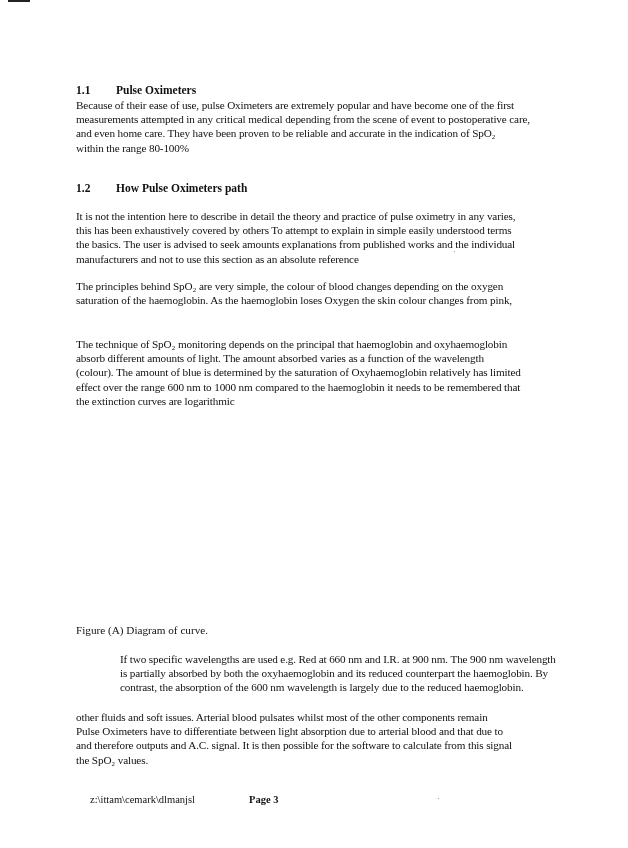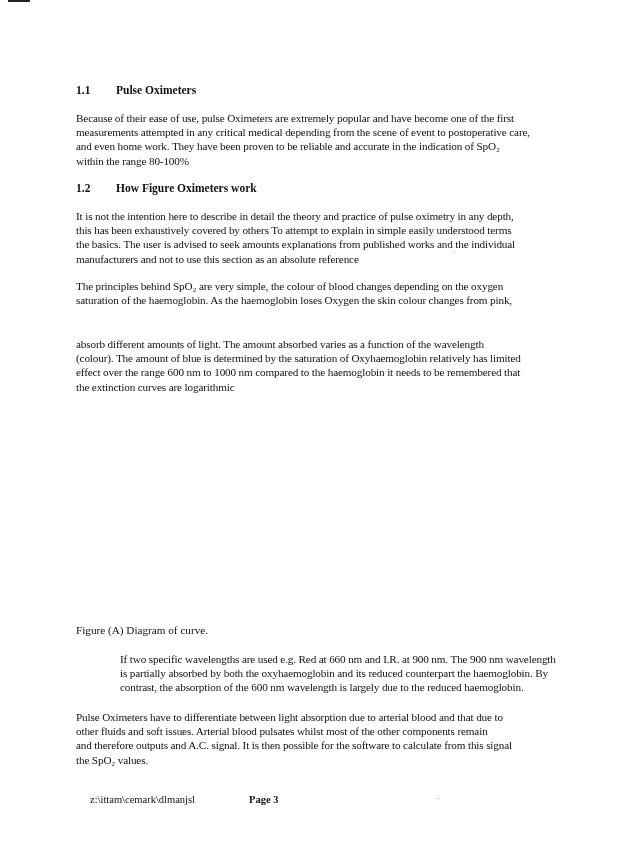--- a/index.html
+++ b/index.html
@@ -29,63 +29,64 @@
   </style>
 </head>
 <body>
 
 <div class="page">
   <div class="top-mark-left"></div>
 
   <div class="heading" style="top:84px;">
     <span class="num">1.1</span><span>Pulse Oximeters</span>
   </div>
-  <div class="para" style="top:111px;">
+  <div class="para" style="top:98px;">
     <span class="line">Because of their ease of use, pulse Oximeters are extremely popular and have become one of the first</span>
     <span class="line">measurements attempted in any critical medical depending from the scene of event to postoperative care,</span>
-    <span class="line">and even home work.  They have been proven to be reliable and accurate in the indication of SpO₂</span>
+    <span class="line">and even home care.  They have been proven to be reliable and accurate in the indication of SpO₂</span>
     <span class="line">within the range 80-100%</span>
   </div>
 
   <div class="heading" style="top:182px;">
-    <span class="num">1.2</span><span>How Figure Oximeters work</span>
+    <span class="num">1.2</span><span>How Pulse Oximeters path</span>
   </div>
   <div class="para" style="top:209px;">
-    <span class="line">It is not the intention here to describe in detail the theory and practice of pulse oximetry in any depth,</span>
+    <span class="line">It is not the intention here to describe in detail the theory and practice of pulse oximetry in any varies,</span>
     <span class="line">this has been exhaustively covered by others   To attempt to explain in simple easily understood terms</span>
     <span class="line">the basics.  The user is advised to seek amounts explanations from published works and the individual</span>
     <span class="line">manufacturers and not to use this section as an absolute reference</span>
   </div>
   <span class="stray-dot">·</span>
 
   <div class="para" style="top:279px;">
     <span class="line">The principles behind SpO₂ are very simple, the colour of blood changes depending on the oxygen</span>
     <span class="line">saturation of the haemoglobin.  As the haemoglobin loses Oxygen the skin colour changes from pink,</span>
   </div>
 
   <div class="para" style="top:337px;">
+    <span class="line">The technique of SpO₂ monitoring depends on the principal that haemoglobin and oxyhaemoglobin</span>
     <span class="line">absorb different amounts of light.  The amount absorbed varies as a function of the wavelength</span>
     <span class="line">(colour).  The amount of blue is determined by the saturation of Oxyhaemoglobin relatively has limited</span>
     <span class="line">effect over the range 600 nm to 1000 nm compared to the haemoglobin it needs to be remembered that</span>
     <span class="line">the extinction curves are logarithmic</span>
   </div>
 
   <div class="figure-area"></div>
 
   <div class="caption">Figure (A) Diagram of curve.</div>
 
   <div class="para" style="top:652px;margin-left:44px;">
     <span class="line">If two specific wavelengths are used e.g. Red at 660 nm and I.R. at 900 nm.  The 900 nm wavelength</span>
     <span class="line">is partially absorbed by both the oxyhaemoglobin and its reduced counterpart the haemoglobin.  By</span>
     <span class="line">contrast, the absorption of the 600 nm wavelength is largely due to the reduced haemoglobin.</span>
   </div>
 
   <div class="para" style="top:710px;">
+    <span class="line">other fluids and soft issues.  Arterial blood pulsates whilst most of the other components remain</span>
     <span class="line">Pulse Oximeters have to differentiate between light absorption due to arterial blood and that due to</span>
-    <span class="line">other fluids and soft issues.  Arterial blood pulsates whilst most of the other components remain</span>
     <span class="line">and therefore outputs and A.C. signal.  It is then possible for the software to calculate from this signal</span>
     <span class="line">the SpO₂ values.</span>
   </div>
 
   <div class="footer footer-path">z:\ittam\cemark\dlmanjsl</div>
   <div class="footer footer-page">Page 3</div>
   <div class="footer footer-dot">·</div>
 </div>
 
 </body></html>

